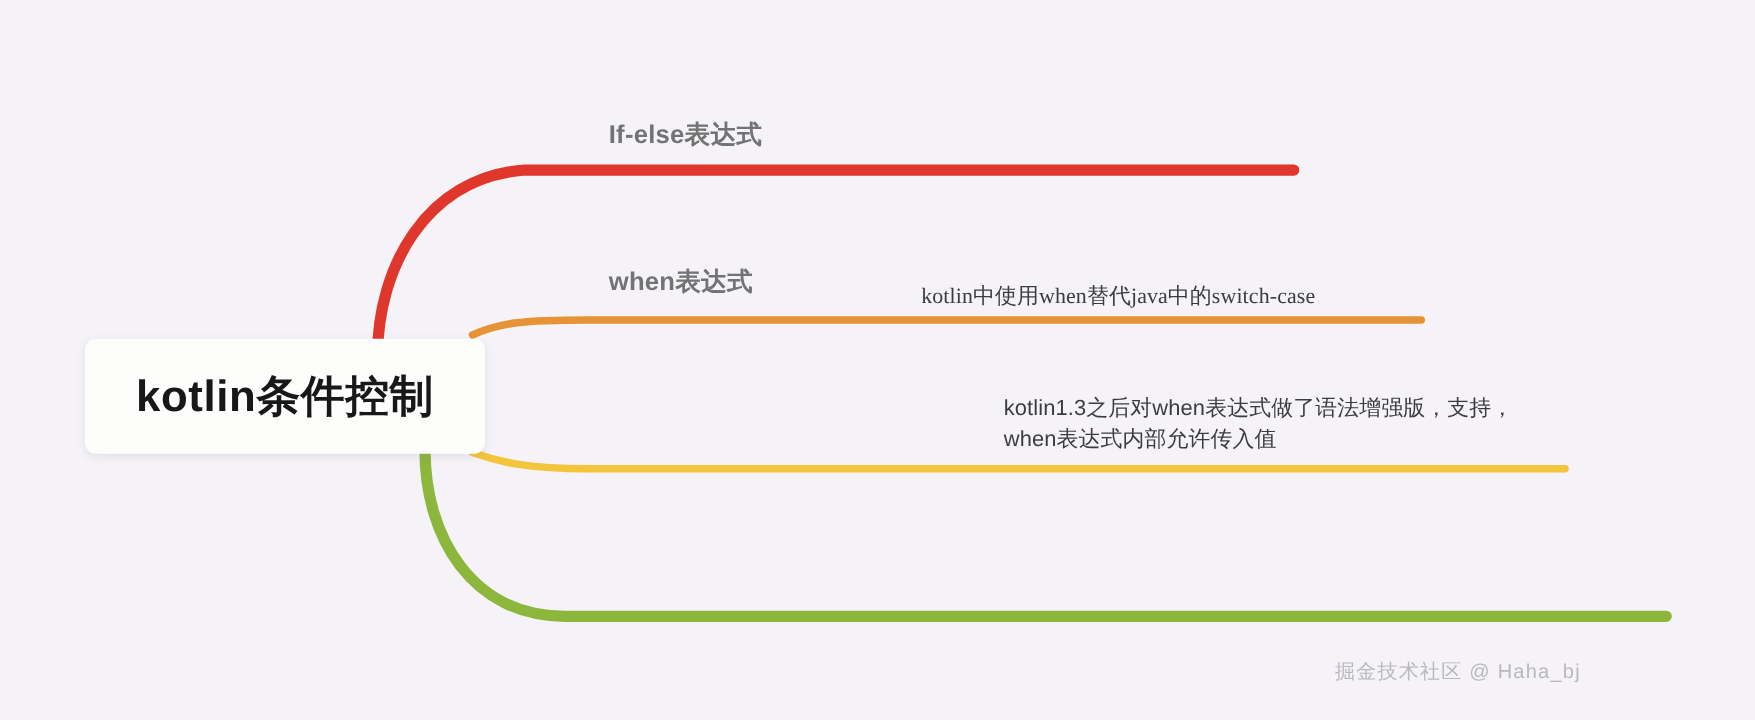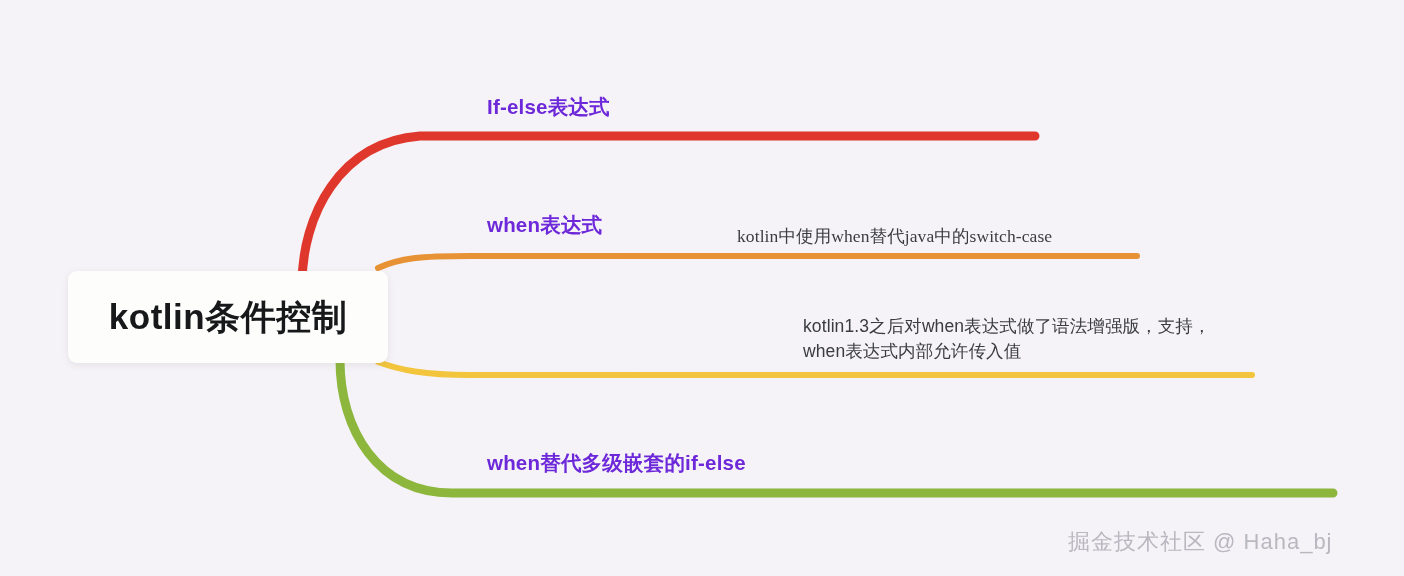--- a/index.html
+++ b/index.html
@@ -45,21 +45,21 @@
     font-size: 35px;
     font-weight: 700;
     color: #17181a;
     letter-spacing: 0.5px;
     white-space: nowrap;
   }
   .branch-label {
     position: absolute;
     font-size: 20.5px;
     font-weight: 700;
-    color: #6d28d9;
+    color: #737373;
     white-space: nowrap;
     letter-spacing: 0.2px;
     z-index: 4;
   }
   .branch-detail {
     position: absolute;
     font-size: 17.5px;
     font-weight: 500;
     color: #3b3c42;
     line-height: 1.42;
@@ -71,21 +71,21 @@
   #b2-label { left: 487px; top: 211px; }
   #b2-detail { left: 737px; top: 224px; width: 420px; font-family: Liberation Serif, serif; }
   #b3-label { left: 487px; top: 330px; }
   #b3-detail { left: 803px; top: 314px; width: 448px; }
   #b4-label { left: 487px; top: 449px; }
   #b4-detail { left: 893px; top: 431px; width: 438px; }
   .watermark {
     position: absolute;
     left: 1068px;
     top: 527px;
-    font-size: 22px;
+    font-size: 16px;
     font-weight: 400;
     color: #b9b7c0;
     letter-spacing: 1px;
     white-space: nowrap;
     z-index: 3;
   }
 </style>
 </head>
 <body>
 
@@ -110,17 +110,16 @@
     <span class="root-label">kotlin条件控制</span>
   </div>
 
   <div class="branch-label" id="b1-label">If-else表达式</div>
 
   <div class="branch-label" id="b2-label">when表达式</div>
   <div class="branch-detail" id="b2-detail">kotlin中使用when替代java中的switch-case</div>
 
   <div class="branch-detail" id="b3-detail">kotlin1.3之后对when表达式做了语法增强版，支持，when表达式内部允许传入值</div>
 
-  <div class="branch-label" id="b4-label">when替代多级嵌套的if-else</div>
 
   <div class="watermark">掘金技术社区 @ Haha_bj</div>
 
 </div>
 
 </body></html>

